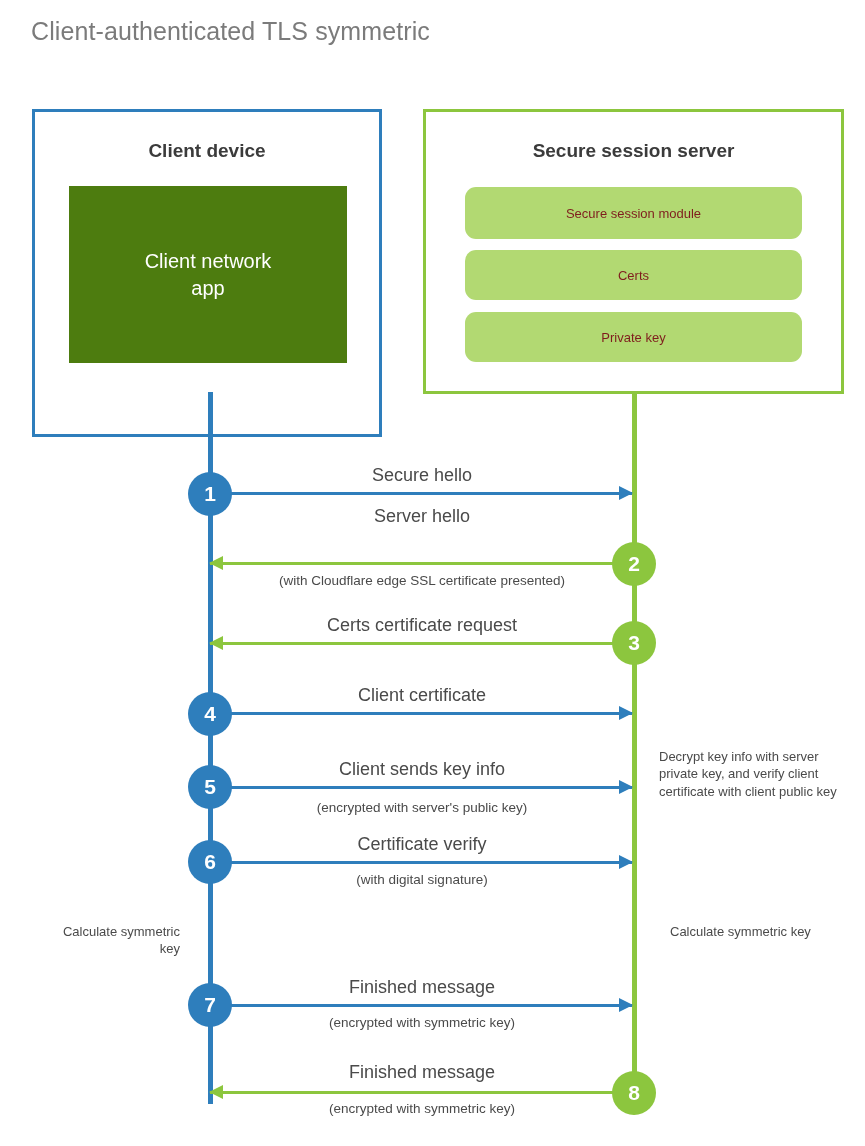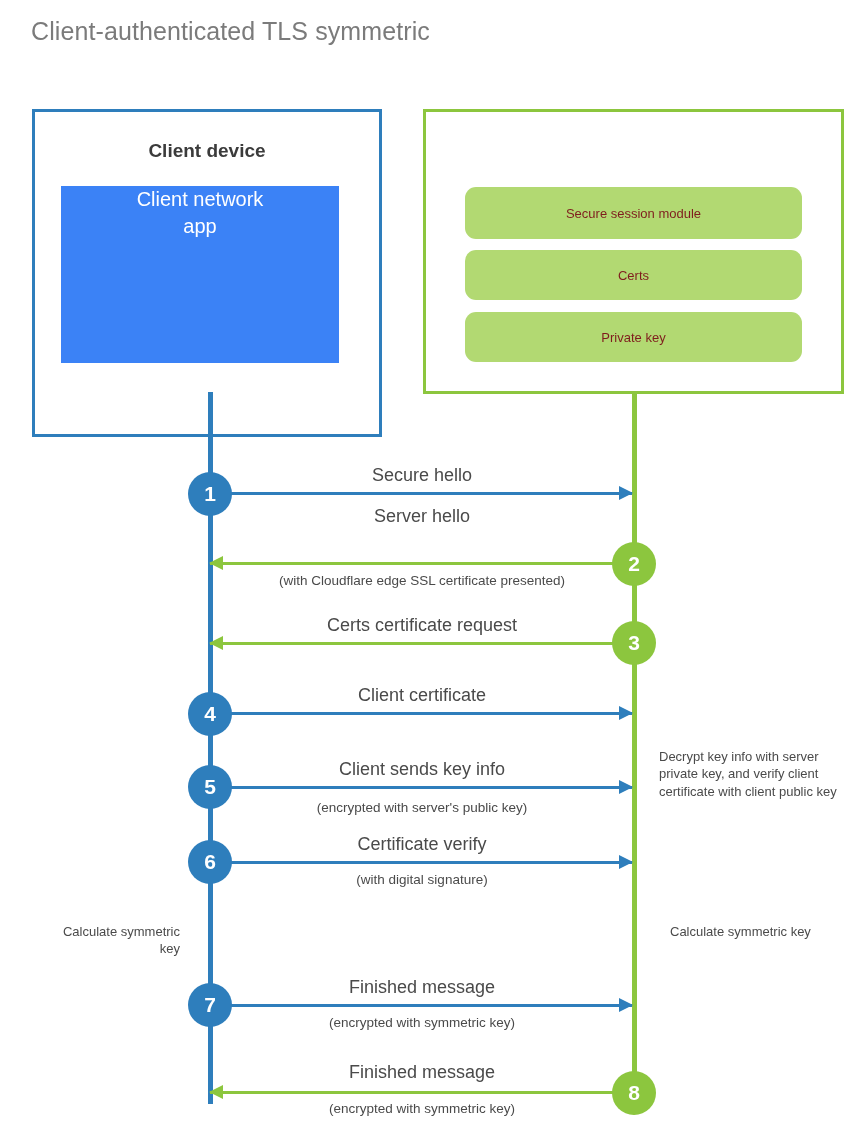--- a/index.html
+++ b/index.html
@@ -49,24 +49,25 @@
     text-align: center;
     font-size: 19px;
     font-weight: bold;
     color: #3b3b3b;
   }
   #client-box .party-title { top: 28px; }
   #server-box .party-title { top: 28px; }
 
   #client-app-box {
     position: absolute;
-    left: 26px; top: 74px;
+    left: 34px; top: 74px;
     width: 278px; height: 177px;
-    background: #3b82f6;
+    background: #4d7c0f;
     display: flex;
+    align-items: center;
     justify-content: center;
     text-align: center;
     color: #ffffff;
     font-size: 20px;
     line-height: 1.35;
     font-weight: 400;
   }
 
   .server-bar {
     position: absolute;
@@ -169,20 +170,21 @@
 <div id="page-title">Client-authenticated TLS symmetric</div>
 
 <div id="client-box" class="party-box">
   <div class="party-title">Client device</div>
   <div id="client-app-box">
     <span>Client network<br>app</span>
   </div>
 </div>
 
 <div id="server-box" class="party-box">
+  <div class="party-title">Secure session server</div>
   <div id="server-bar-module" class="server-bar">
     <span>Secure session module</span>
   </div>
   <div id="server-bar-key" class="server-bar">
     <span>Private key</span>
   </div>
   <div id="server-bar-certs" class="server-bar">
     <span>Certs</span>
   </div>
 </div>

